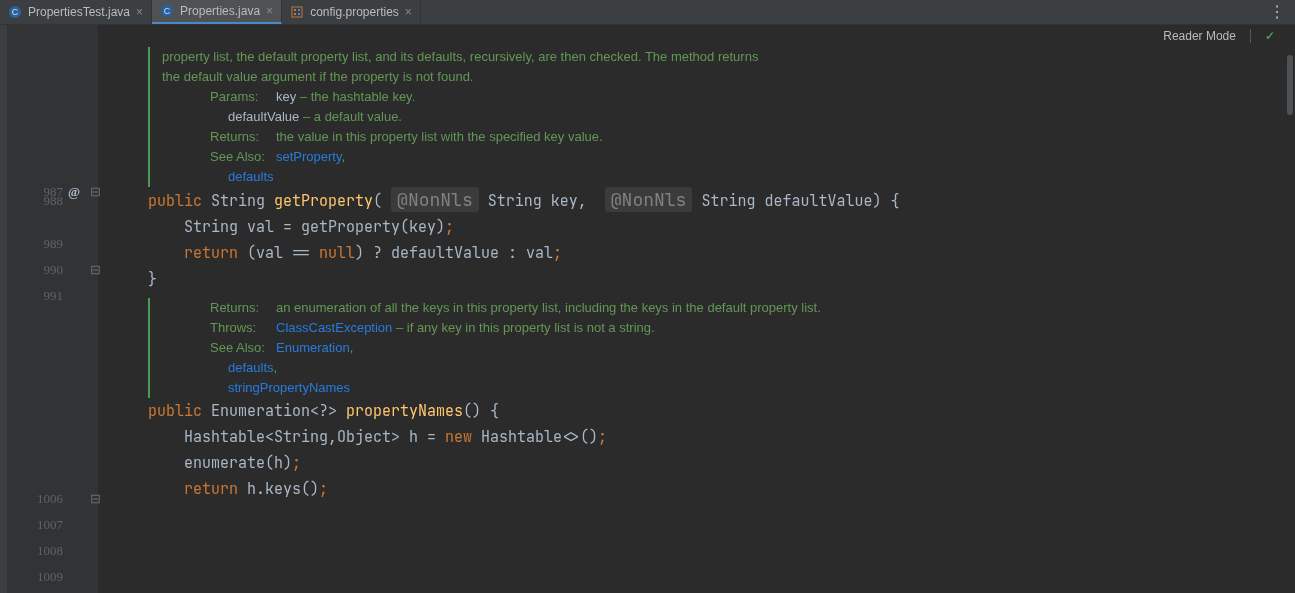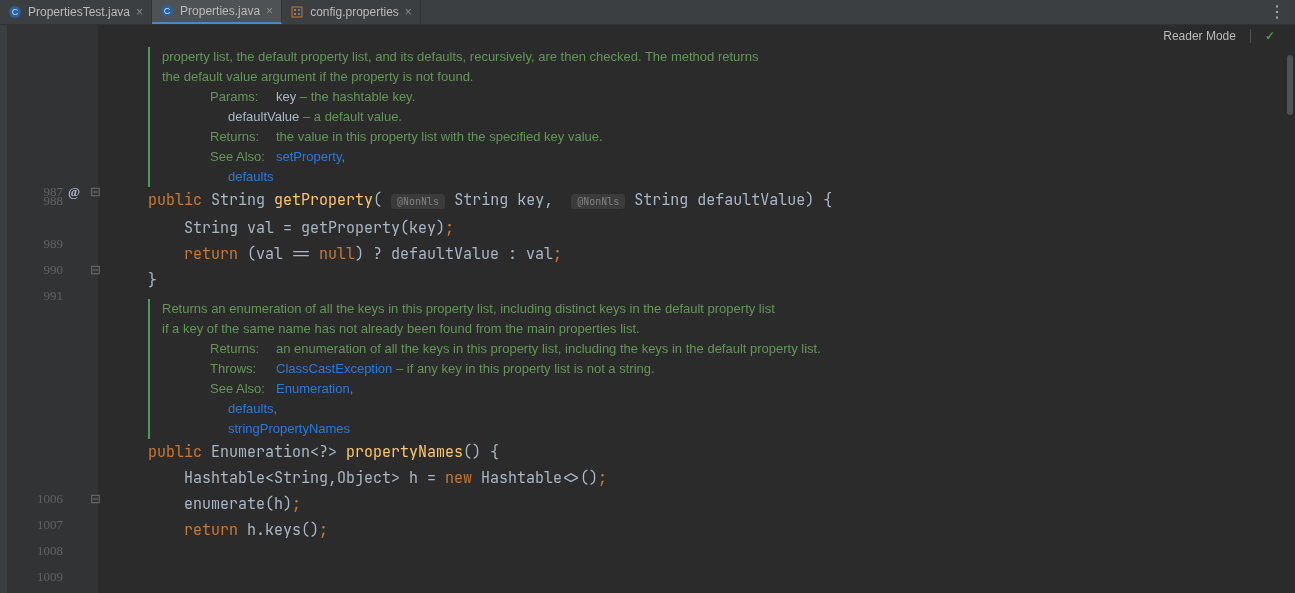--- a/index.html
+++ b/index.html
@@ -134,21 +134,21 @@
   .doc .doc-param { color: #a9b7c6; }
   .doc .doc-link { color: #287bde; }
   .doc-row { display: flex; gap: 8px; margin-left: 48px; }
   .doc-row .doc-label { min-width: 58px; }
   .doc-indent { padding-left: 66px; }
 
   
   .kw   { color: #cc7832; }
   .type { color: #a9b7c6; text-align: center; }
   .name { color: #ffc66d; }
-  .ann  { color: #808080; background: #3b3b3b; border-radius: 3px; padding: 1px 6px; font-size: 10px; }
+  .ann  { color: #808080; background: #3b3b3b; border-radius: 3px; padding: 1px 6px; font-size: 18px; }
   .punc { color: #a9b7c6; }
   .semi { color: #cc7832; }
 
   
   .marker-strip {
     position: absolute;
     top: 0;
     right: 0;
     width: 10px;
     height: 100%;
@@ -267,21 +267,20 @@
 
 <pre class="code"><span class="kw">public</span> <span class="type">String</span> <span class="name">getProperty</span><span class="punc">(</span> <span class="ann">@NonNls</span> <span class="type">String</span> <span>key</span><span class="punc">,</span>  <span class="ann">@NonNls</span> <span class="type">String</span> <span>defaultValue</span><span class="punc">) {</span>
     <span>String val = getProperty(key)</span><span class="semi">;</span>
     <span class="kw">return</span> <span>(val == </span><span class="kw">null</span><span>) ? defaultValue : val</span><span class="semi">;</span>
 <span class="punc">}</span>
 </pre>
 
     <div style="height:6px"></div>
 
     <div class="doc">
-      <div style="max-width:620px">Returns an enumeration of all the keys in this property list, including distinct keys in the default property list if a key of the same name has not already been found from the main properties list.</div>
       <div class="doc-row">
         <span class="doc-label">Returns:</span>
         <span style="max-width:560px;display:inline-block">an enumeration of all the keys in this property list, including the keys in the default property list.</span>
       </div>
       <div class="doc-row">
         <span class="doc-label">Throws:</span>
         <span>
           <span class="doc-link">ClassCastException</span><span> – if any key in this property list is not a string.</span>
         </span>
       </div>

